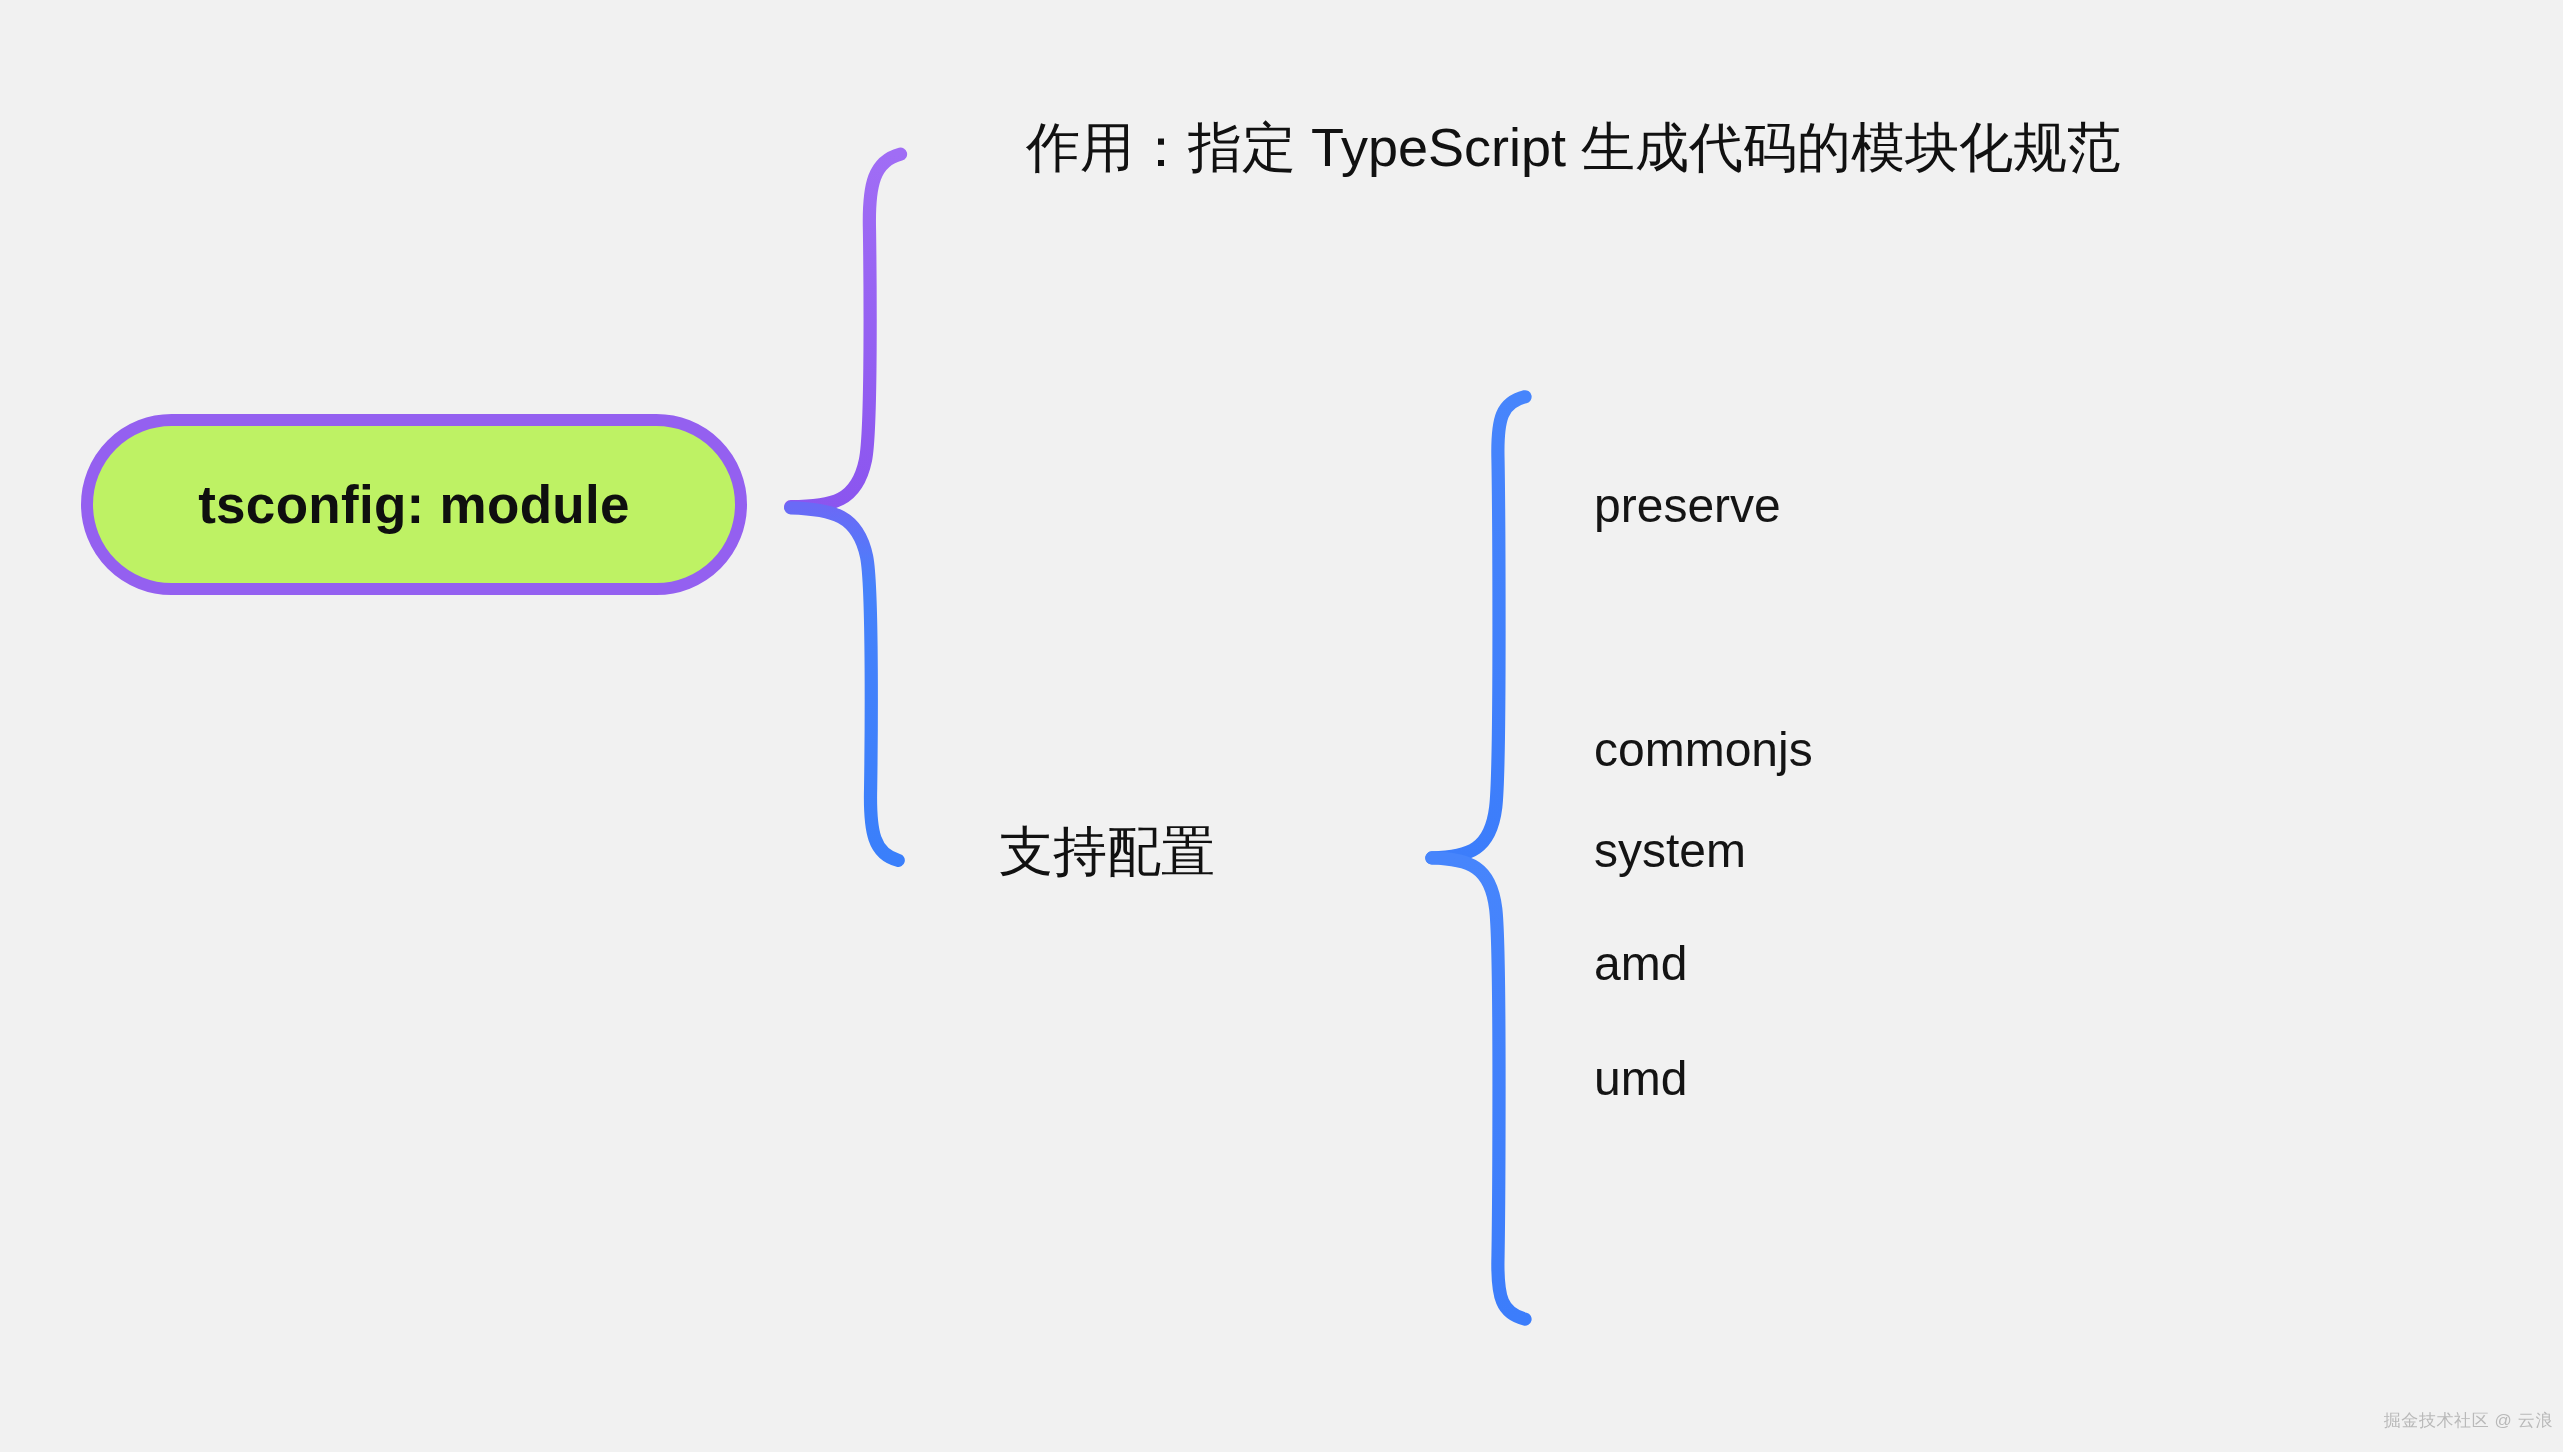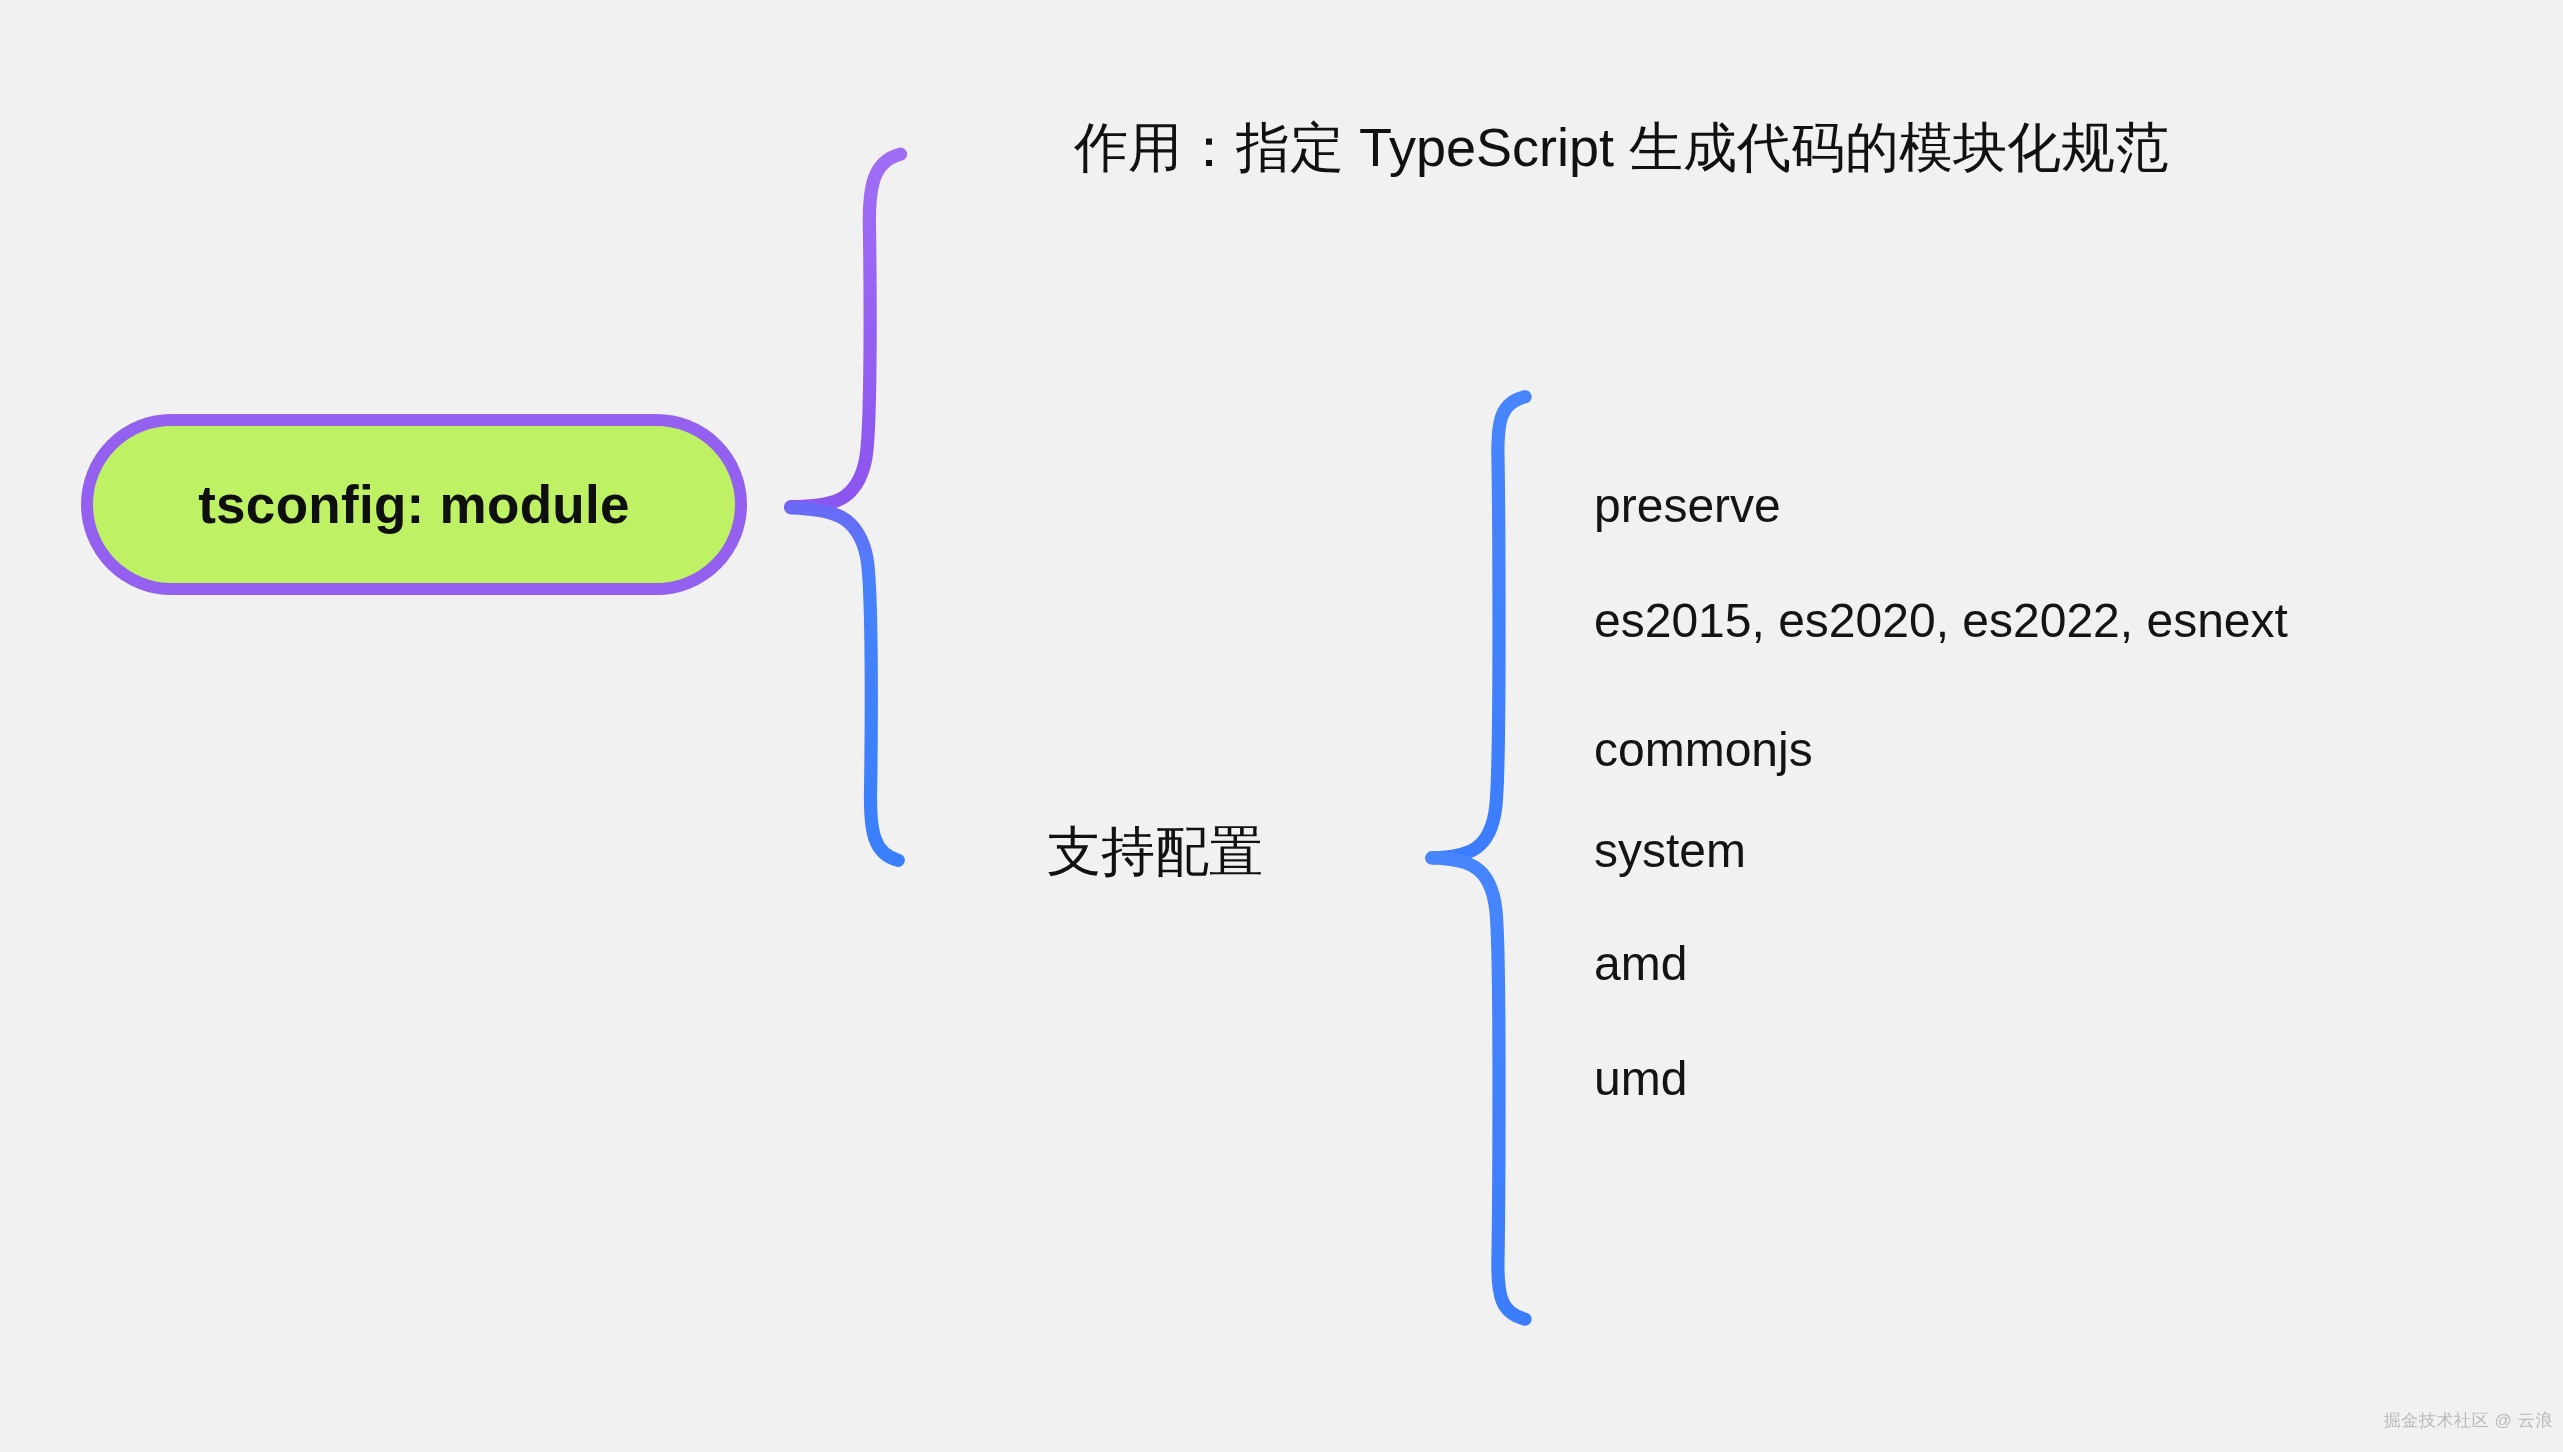--- a/index.html
+++ b/index.html
@@ -49,21 +49,20 @@
     white-space: nowrap;
   }
 
   
   .branch-label {
     position: absolute;
     font-size: 54px;
     color: #111111;
     white-space: nowrap;
     line-height: 1.1;
-    margin-left: 48px;
   }
   #branch-purpose {
     left: 1026px;
     top: 118px;
   }
   #branch-supported {
     left: 999px;
     top: 822px;
     text-align: center;
   }
@@ -136,21 +135,20 @@
     <span class="root-label">tsconfig: module</span>
   </div>
 
   <div class="branch-label" id="branch-purpose">作用：指定 TypeScript 生成代码的模块化规范</div>
 
   <div class="branch-label" id="branch-supported">支持配置</div>
 
 
   <div class="leaf-item" style="top:482px">preserve</div>
 
-  <div class="leaf-item" style="top:597px">es2015, es2020, es2022, esnext</div>
 
   <div class="leaf-item" style="top:726px">commonjs</div>
 
   <div class="leaf-item" style="top:827px">system</div>
 
   <div class="leaf-item" style="top:940px">amd</div>
 
   <div class="leaf-item" style="top:1055px">umd</div>
 
   <div id="watermark">掘金技术社区 @ 云浪</div>

